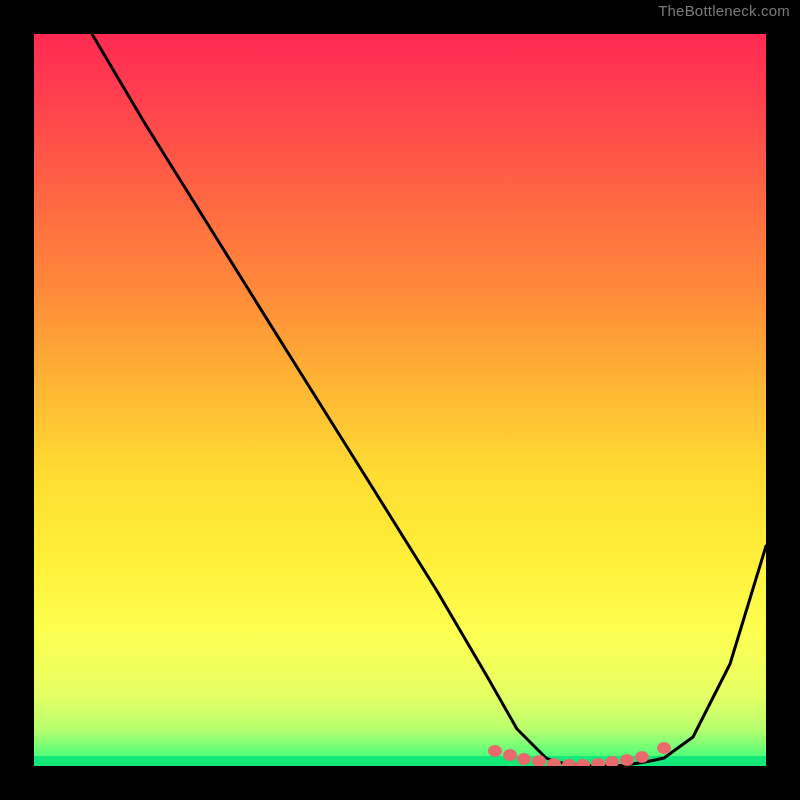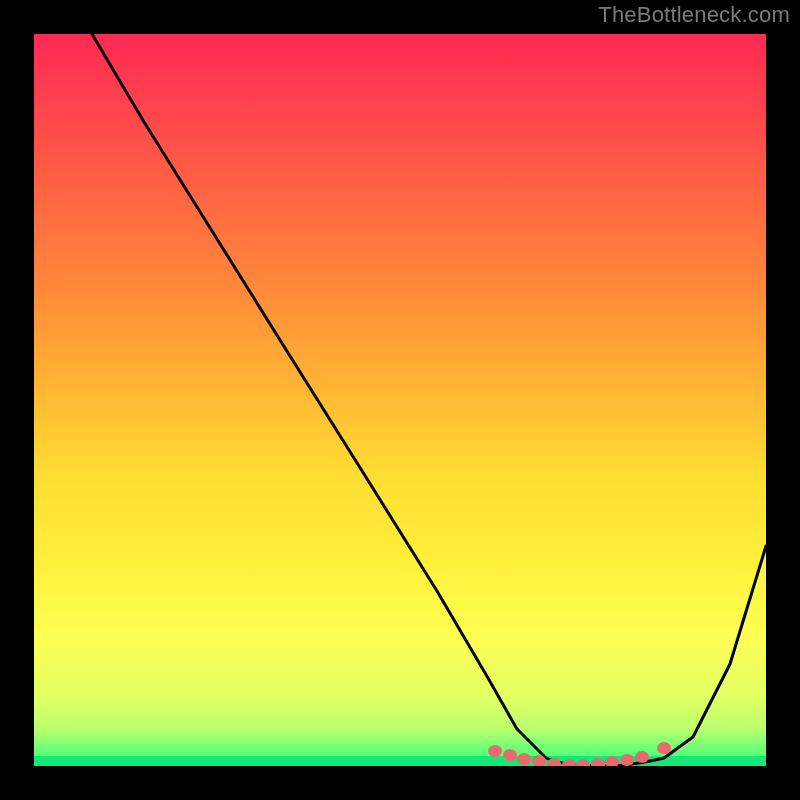--- a/index.html
+++ b/index.html
@@ -17,21 +17,21 @@
     top: 0;
     width: 800px;
     height: 800px;
     background: #000;
   }
   .watermark {
     position: absolute;
     top: 2px;
     right: 10px;
     color: #7a7a7a;
-    font-size: 22px;
+    font-size: 15px;
     font-weight: 500;
     letter-spacing: 0.2px;
   }
   .plot-area {
     position: absolute;
     left: 34px;
     top: 34px;
     width: 732px;
     height: 732px;
     overflow: hidden;

